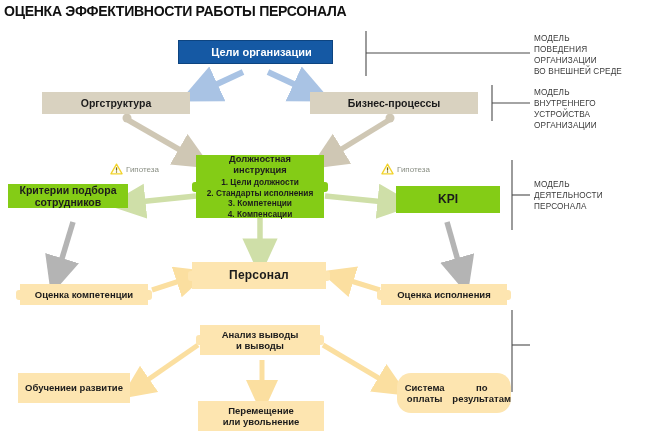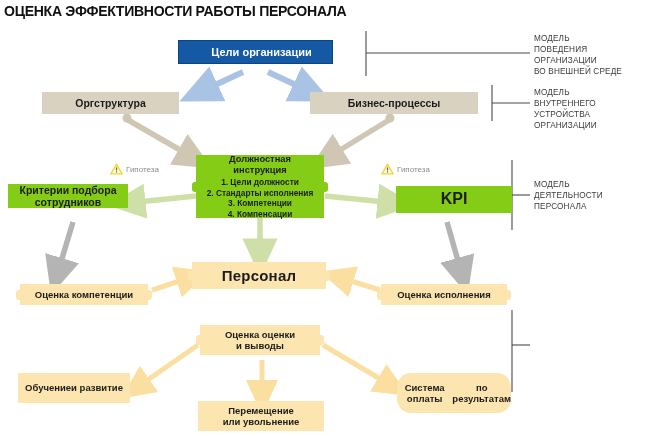--- a/index.html
+++ b/index.html
@@ -53,21 +53,21 @@
 
   
   .jobdesc {
     flex-direction:column; justify-content:center;
     padding:3px 4px; font-size:8.3px; font-weight:bold;
   }
   .jobdesc .hd { font-size:9.3px; line-height:1.16; margin-bottom:1px; }
   .jobdesc .it { line-height:1.27; white-space:nowrap; }
 
   
-  .personal { font-size:15px; letter-spacing:0.2px; }
+  .personal { font-size:12px; letter-spacing:0.2px; }
 
   
   .hyp {
     position:absolute; z-index:6;
     display:flex; align-items:center; gap:3px;
     font-size:8px; font-weight:normal; color:#8a8f84;
   }
   .warn { width:13px; height:12px; display:block; }
 
   
@@ -156,21 +156,21 @@
     <g stroke="#4a4a4a" stroke-width="1.1" fill="none">
       <line x1="512" y1="310" x2="512" y2="392"></line>
       <line x1="512" y1="345" x2="530" y2="345"></line>
     </g>
   </svg>
 
   <div class="node blue" style="left:178px; top:40px; width:155px; height:24px;">
     <span class="lbl">Цели организации</span>
   </div>
 
-  <div class="node tan" style="left:42px; top:92px; width:137px; height:22px;justify-content:flex-end;">
+  <div class="node tan" style="left:42px; top:92px; width:148px; height:22px;justify-content:flex-end;">
     <span class="lbl">Оргструктура</span>
   </div>
 
   <div class="node tan" style="left:310px; top:92px; width:168px; height:22px;">
     <span class="lbl">Бизнес-процессы</span>
   </div>
 
   <div class="node green jobdesc tabbed" style="left:196px; top:155px; width:128px; height:63px;">
     <span class="hd">Должностная</span>
     <span class="hd">инструкция</span>
@@ -178,38 +178,38 @@
     <span class="it">2. Стандарты исполнения</span>
     <span class="it">3. Компетенции</span>
     <span class="it">4. Компенсации</span>
   </div>
 
   <div class="node green" style="left:8px; top:184px; width:120px; height:24px; flex-direction:column;">
     <span>Критерии подбора</span>
     <span>сотрудников</span>
   </div>
 
-  <div class="node green" style="left:396px; top:186px; width:116px; height:27px; font-size:16px;">
+  <div class="node green" style="left:396px; top:186px; width:104px; height:27px; font-size:12px;">
     <span class="lbl">KPI</span>
   </div>
 
   <div class="node cream personal tabbed" style="left:192px; top:262px; width:134px; height:27px;">
     <span class="lbl">Персонал</span>
   </div>
 
   <div class="node cream tabbed" style="left:20px; top:284px; width:128px; height:21px;">
     <span class="lbl">Оценка компетенции</span>
   </div>
 
   <div class="node cream tabbed" style="left:381px; top:284px; width:126px; height:21px;justify-content:flex-end;">
     <span class="lbl">Оценка исполнения</span>
   </div>
 
   <div class="node cream tabbed" style="left:200px; top:325px; width:120px; height:30px; flex-direction:column;">
-    <span>Оценка оценки</span>
+    <span>Анализ выводы</span>
     <span>и выводы</span>
   </div>
 
   <div class="node cream" style="left:18px; top:373px; width:112px; height:30px; flex-direction:row;">
     <span>Обучение</span>
     <span>и развитие</span>
   </div>
 
   <div class="node cream" style="left:198px; top:401px; width:126px; height:30px; flex-direction:column;">
     <span>Перемещение</span>

